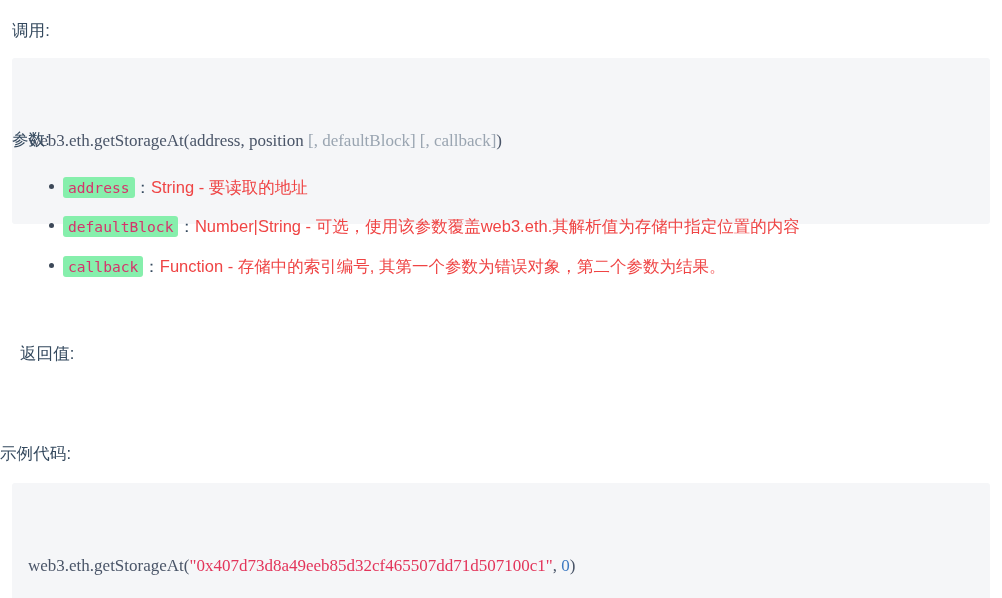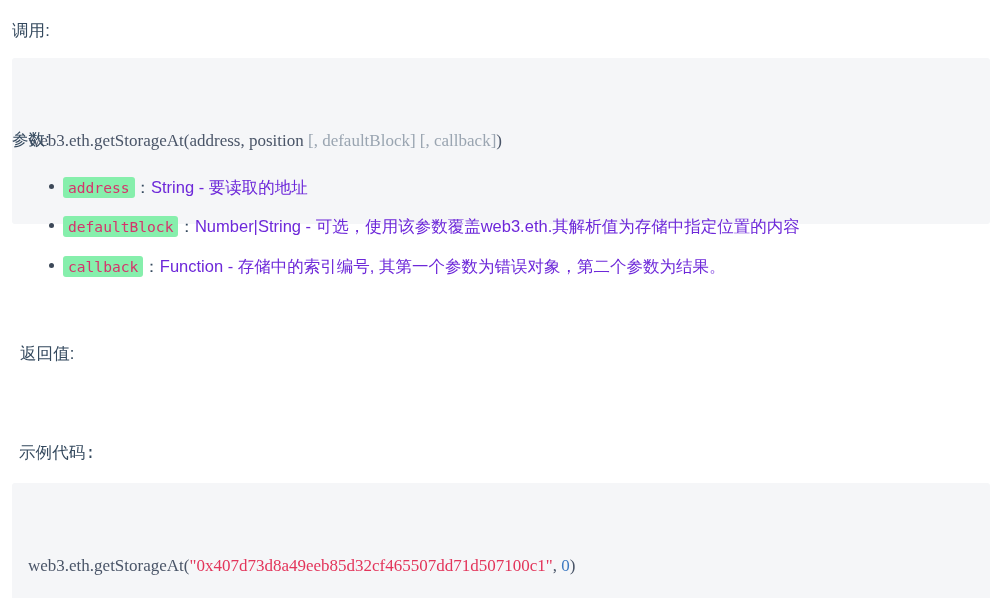--- a/index.html
+++ b/index.html
@@ -80,21 +80,21 @@
   }
   code.inline {
     font-family: "DejaVu Sans Mono", "Liberation Mono", monospace;
     font-size: 14.6px;
     color: #d6336c;
     background: #86efac;
     border-radius: 3px;
     padding: 2px 5px;
   }
   .sep { color: #34495e; }
-  .desc { color: #6d28d9; }
+  .desc { color: #ef4444; }
 </style>
 </head>
 <body>
 
 <div class="page">
 
   <p class="para" style="position:absolute;left:12px;top:18px;">调用:</p>
 
   <div class="codeblock" style="position:absolute;left:12px;top:58px;">
     <span class="ln"><span class="tok-plain">web3.eth.getStorageAt(address, position </span><span class="tok-punct">[, defaultBlock] </span><span class="tok-punct">[, callback]</span><span class="tok-plain">)</span></span>
@@ -104,21 +104,21 @@
 
   <ul class="params" style="position:absolute;left:12px;top:175px;">
     <li><code class="inline">address</code><span class="sep">：</span><span class="desc">String - 要读取的地址</span></li>
     <li><code class="inline">defaultBlock</code><span class="sep">：</span><span class="desc">Number|String - 可选，使用该参数覆盖web3.eth.其解析值为存储中指定位置的内容</span></li>
     <li><code class="inline">callback</code><span class="sep">：</span><span class="desc">Function - 存储中的索引编号, 其第一个参数为错误对象，第二个参数为结果。</span></li>
   </ul>
 
   <p class="para" style="position:absolute;left:20px;top:341px;">返回值:</p>
 
 
-  <p class="para" style="position:absolute;left:19px;top:441px;font-family:Liberation Mono, monospace;">示例代码:</p>
+  <p class="para" style="position:absolute;left:0;top:441px;">示例代码:</p>
 
   <div class="codeblock" style="position:absolute;left:12px;top:483px;padding-bottom:16px;">
     <span class="ln"><span class="tok-plain">web3.eth.getStorageAt(</span><span class="tok-str">"0x407d73d8a49eeb85d32cf465507dd71d507100c1"</span><span class="tok-plain">, </span><span class="tok-num">0</span><span class="tok-plain">)</span></span>
     
     
   </div>
 
 </div>
 
 </body></html>

